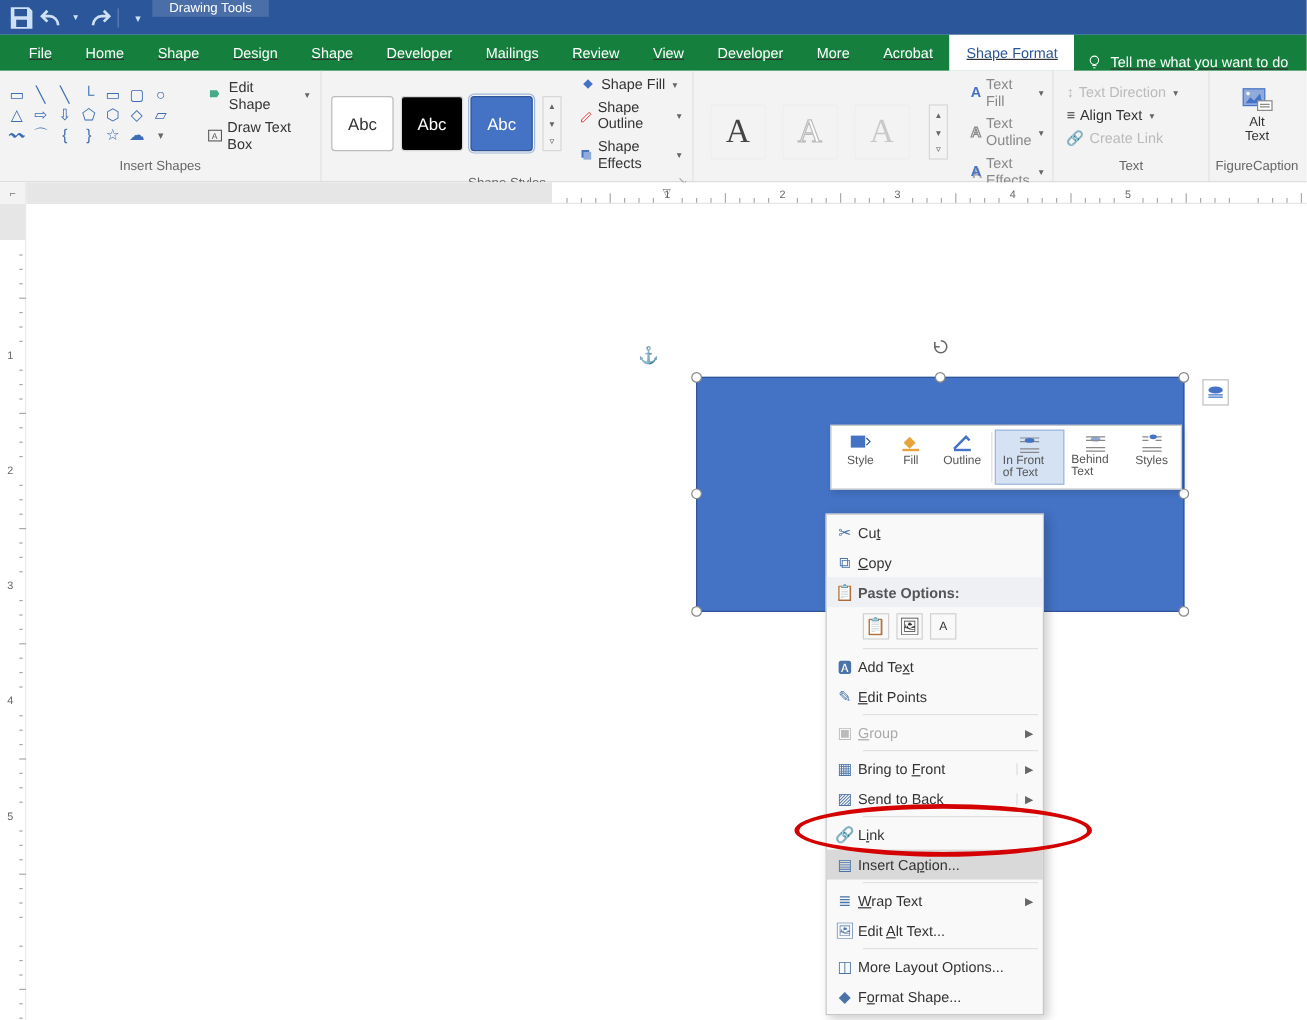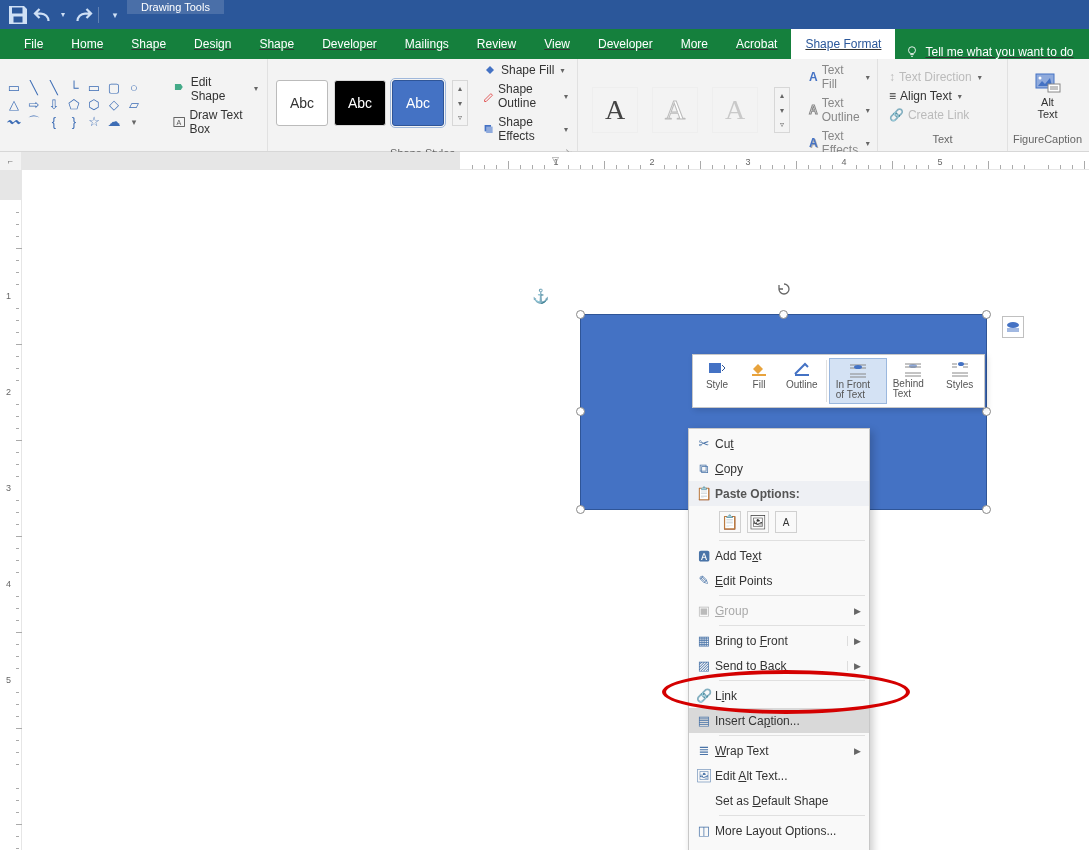--- a/index.html
+++ b/index.html
@@ -208,20 +208,21 @@
           </div>
         <div class="cmd">
             <svg viewBox="0 0 14 14">
               <rect x="1" y="2" width="12" height="10" fill="none" stroke="#555"></rect>
               <text x="4" y="10" font-size="8" fill="#555">A</text>
             </svg>
             <span>Draw Text Box</span>
           </div>
       </div>
     </div>
+    <div class="group-label">Insert Shapes</div>
   </div>
 
   <div class="group" style="width:310px;">
     <div class="group-body">
       <div class="style-gallery">
         <div class="style-swatch white">Abc</div>
         <div class="style-swatch black">Abc</div>
         <div class="style-swatch blue sel">Abc</div>
         <div class="gal-more">
             <span>▴</span>
@@ -573,24 +574,20 @@
       <div class="sep"></div>
       <div class="row">
           <span class="ico">≣</span>
           <span class="lbl"><u>W</u>rap Text</span>
           <span class="arrow">▶</span>
         </div>
       <div class="row">
           <span class="ico">🖼</span>
           <span class="lbl">Edit <u>A</u>lt Text...</span>
         </div>
-      <div class="row">
-          <span class="ico"></span>
-          <span class="lbl">Set as <u>D</u>efault Shape</span>
-        </div>
       <div class="sep"></div>
       <div class="row">
           <span class="ico">◫</span>
           <span class="lbl">More Layout Options...</span>
         </div>
       <div class="row">
           <span class="ico">◆</span>
           <span class="lbl">F<u>o</u>rmat Shape...</span>
         </div>
     </div>

